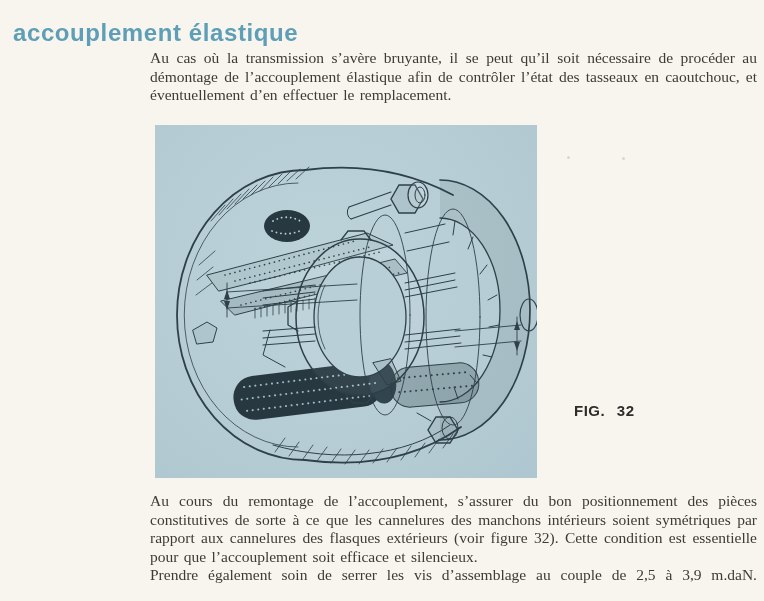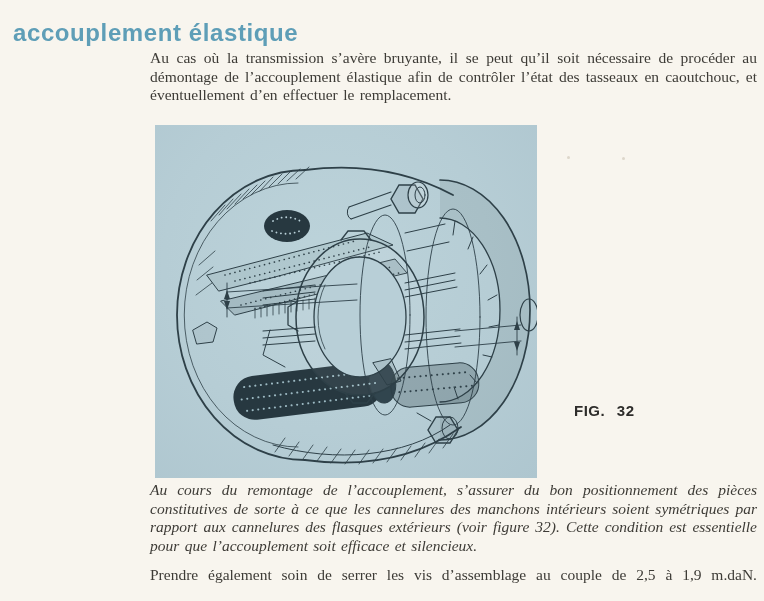--- a/index.html
+++ b/index.html
@@ -13,21 +13,21 @@
     font-family:"Liberation Sans", sans-serif;
     font-weight:bold;font-size:24px;letter-spacing:.6px;
     color:#5e9eb7;
   }
   .body-par{
     position:absolute;left:150px;width:607px;margin:0;
     font-size:15.5px;line-height:18.5px;color:#3d3b36;
     text-align:justify;word-spacing:1.5px;
   }
   .par-intro{top:49px;}
-  .par-reassembly{top:481px;font-style:italic;}
+  .par-reassembly{top:492px;}
   .par-torque{top:566px;text-align-last:justify;}
   .figure-box{
     position:absolute;left:155px;top:125px;width:382px;height:353px;
     background:#b8cfd7;
     background:radial-gradient(ellipse at 45% 40%, #bcd3da 0%, #b6cdd5 55%, #aec6cf 100%);
   }
   .figure-box svg{display:block;width:382px;height:353px;}
   .fig-caption{
     position:absolute;left:562px;top:402px;
     font-family:"Liberation Sans", sans-serif;
@@ -212,16 +212,16 @@
       <line x1="300" y1="222" x2="366" y2="216"></line>
       <polygon points="359,205 365,205 362,196" fill="#2e4048" stroke="none"></polygon>
       <polygon points="359,217 365,217 362,226" fill="#2e4048" stroke="none"></polygon>
     </g>
   </svg>
 </div>
 
 <div class="fig-caption">FIG. 32</div>
 
 <p class="body-par par-reassembly">Au cours du remontage de l’accouplement, s’assurer du bon positionnement des pièces constitutives de sorte à ce que les cannelures des manchons intérieurs soient symétriques par rapport aux cannelures des flasques extérieurs (voir figure 32). Cette condition est essentielle pour que l’accouplement soit efficace et silencieux.</p>
-<p class="body-par par-torque">Prendre également soin de serrer les vis d’assemblage au couple de 2,5 à 1,9 m.daN.</p>
+<p class="body-par par-torque">Prendre également soin de serrer les vis d’assemblage au couple de 2,5 à 3,9 m.daN.</p>
 
 <div class="speck speck-a"></div>
 <div class="speck speck-b"></div>
 
 </body></html>

